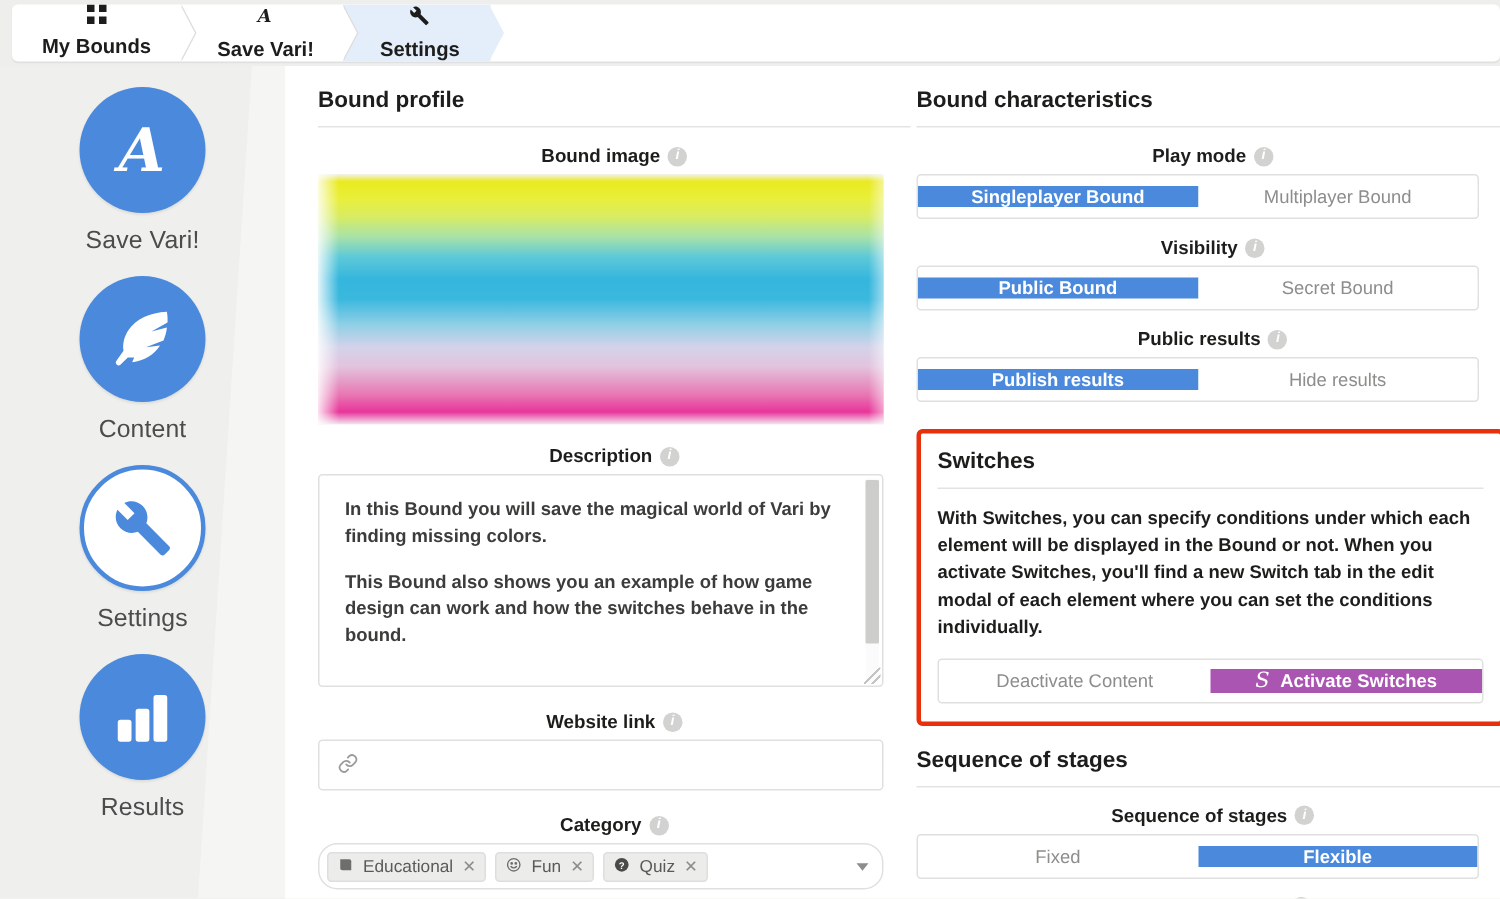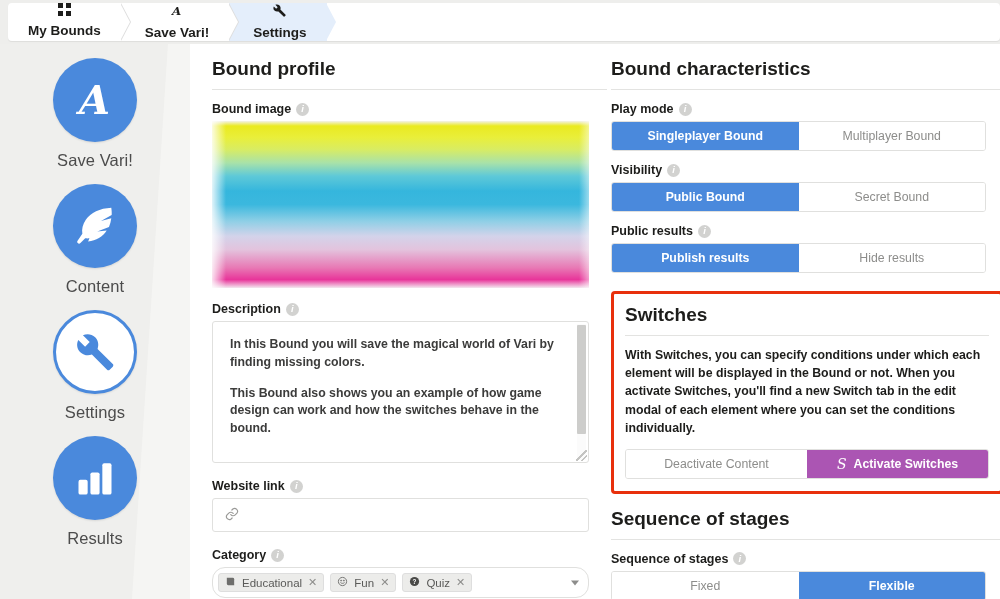--- a/index.html
+++ b/index.html
@@ -98,29 +98,30 @@
   }
   .col {
     position: absolute; top: 0;
     width: 395px; height: 100%;
     padding: 14px 0 0 0;
   }
   .col-left  { left: 22px; }
   .col-right { left: 421px; }
 
   .section-title {
-    font-size: 19px; font-weight: bold; color: #1d1d1b;
+    font-size: 15px; font-weight: bold; color: #1d1d1b;
     padding-bottom: 9px;
     border-bottom: 1px solid #e3e3e1;
     margin-bottom: 12px;
   }
   .field-label {
     display: flex; align-items: center; gap: 5px;
     font-size: 12.5px; font-weight: bold; color: #1d1d1b;
     margin-bottom: 5px;
+    justify-content: center;
   }
   .info-i {
     width: 13px; height: 13px; border-radius: 50%;
     background: #d2d2d0; color: #ffffff;
     font-size: 9.5px; font-weight: bold; font-style: italic;
     display: inline-flex; align-items: center; justify-content: center;
     line-height: 1; flex: none;
   }
 
   
@@ -217,20 +218,21 @@
     border-left: 4px solid transparent; border-right: 4px solid transparent;
     border-top: 5px solid #8d8d8b;
   }
 
   
   .toggle-pair {
     display: flex; width: 375px; height: 30px;
     border-radius: 3px; overflow: hidden;
     margin-bottom: 12px;
     border: 1px solid #e0e0de;
+    align-items: center;
   }
   .toggle-pair .opt {
     flex: 1; display: flex; align-items: center; justify-content: center;
     font-size: 12.3px; color: #8d8d8b; background: #fff;
     cursor: pointer;
   }
   .toggle-pair .opt.on {
     background: #4a89dc; color: #ffffff; font-weight: bold;
   }
   .toggle-pair .opt.purple {

